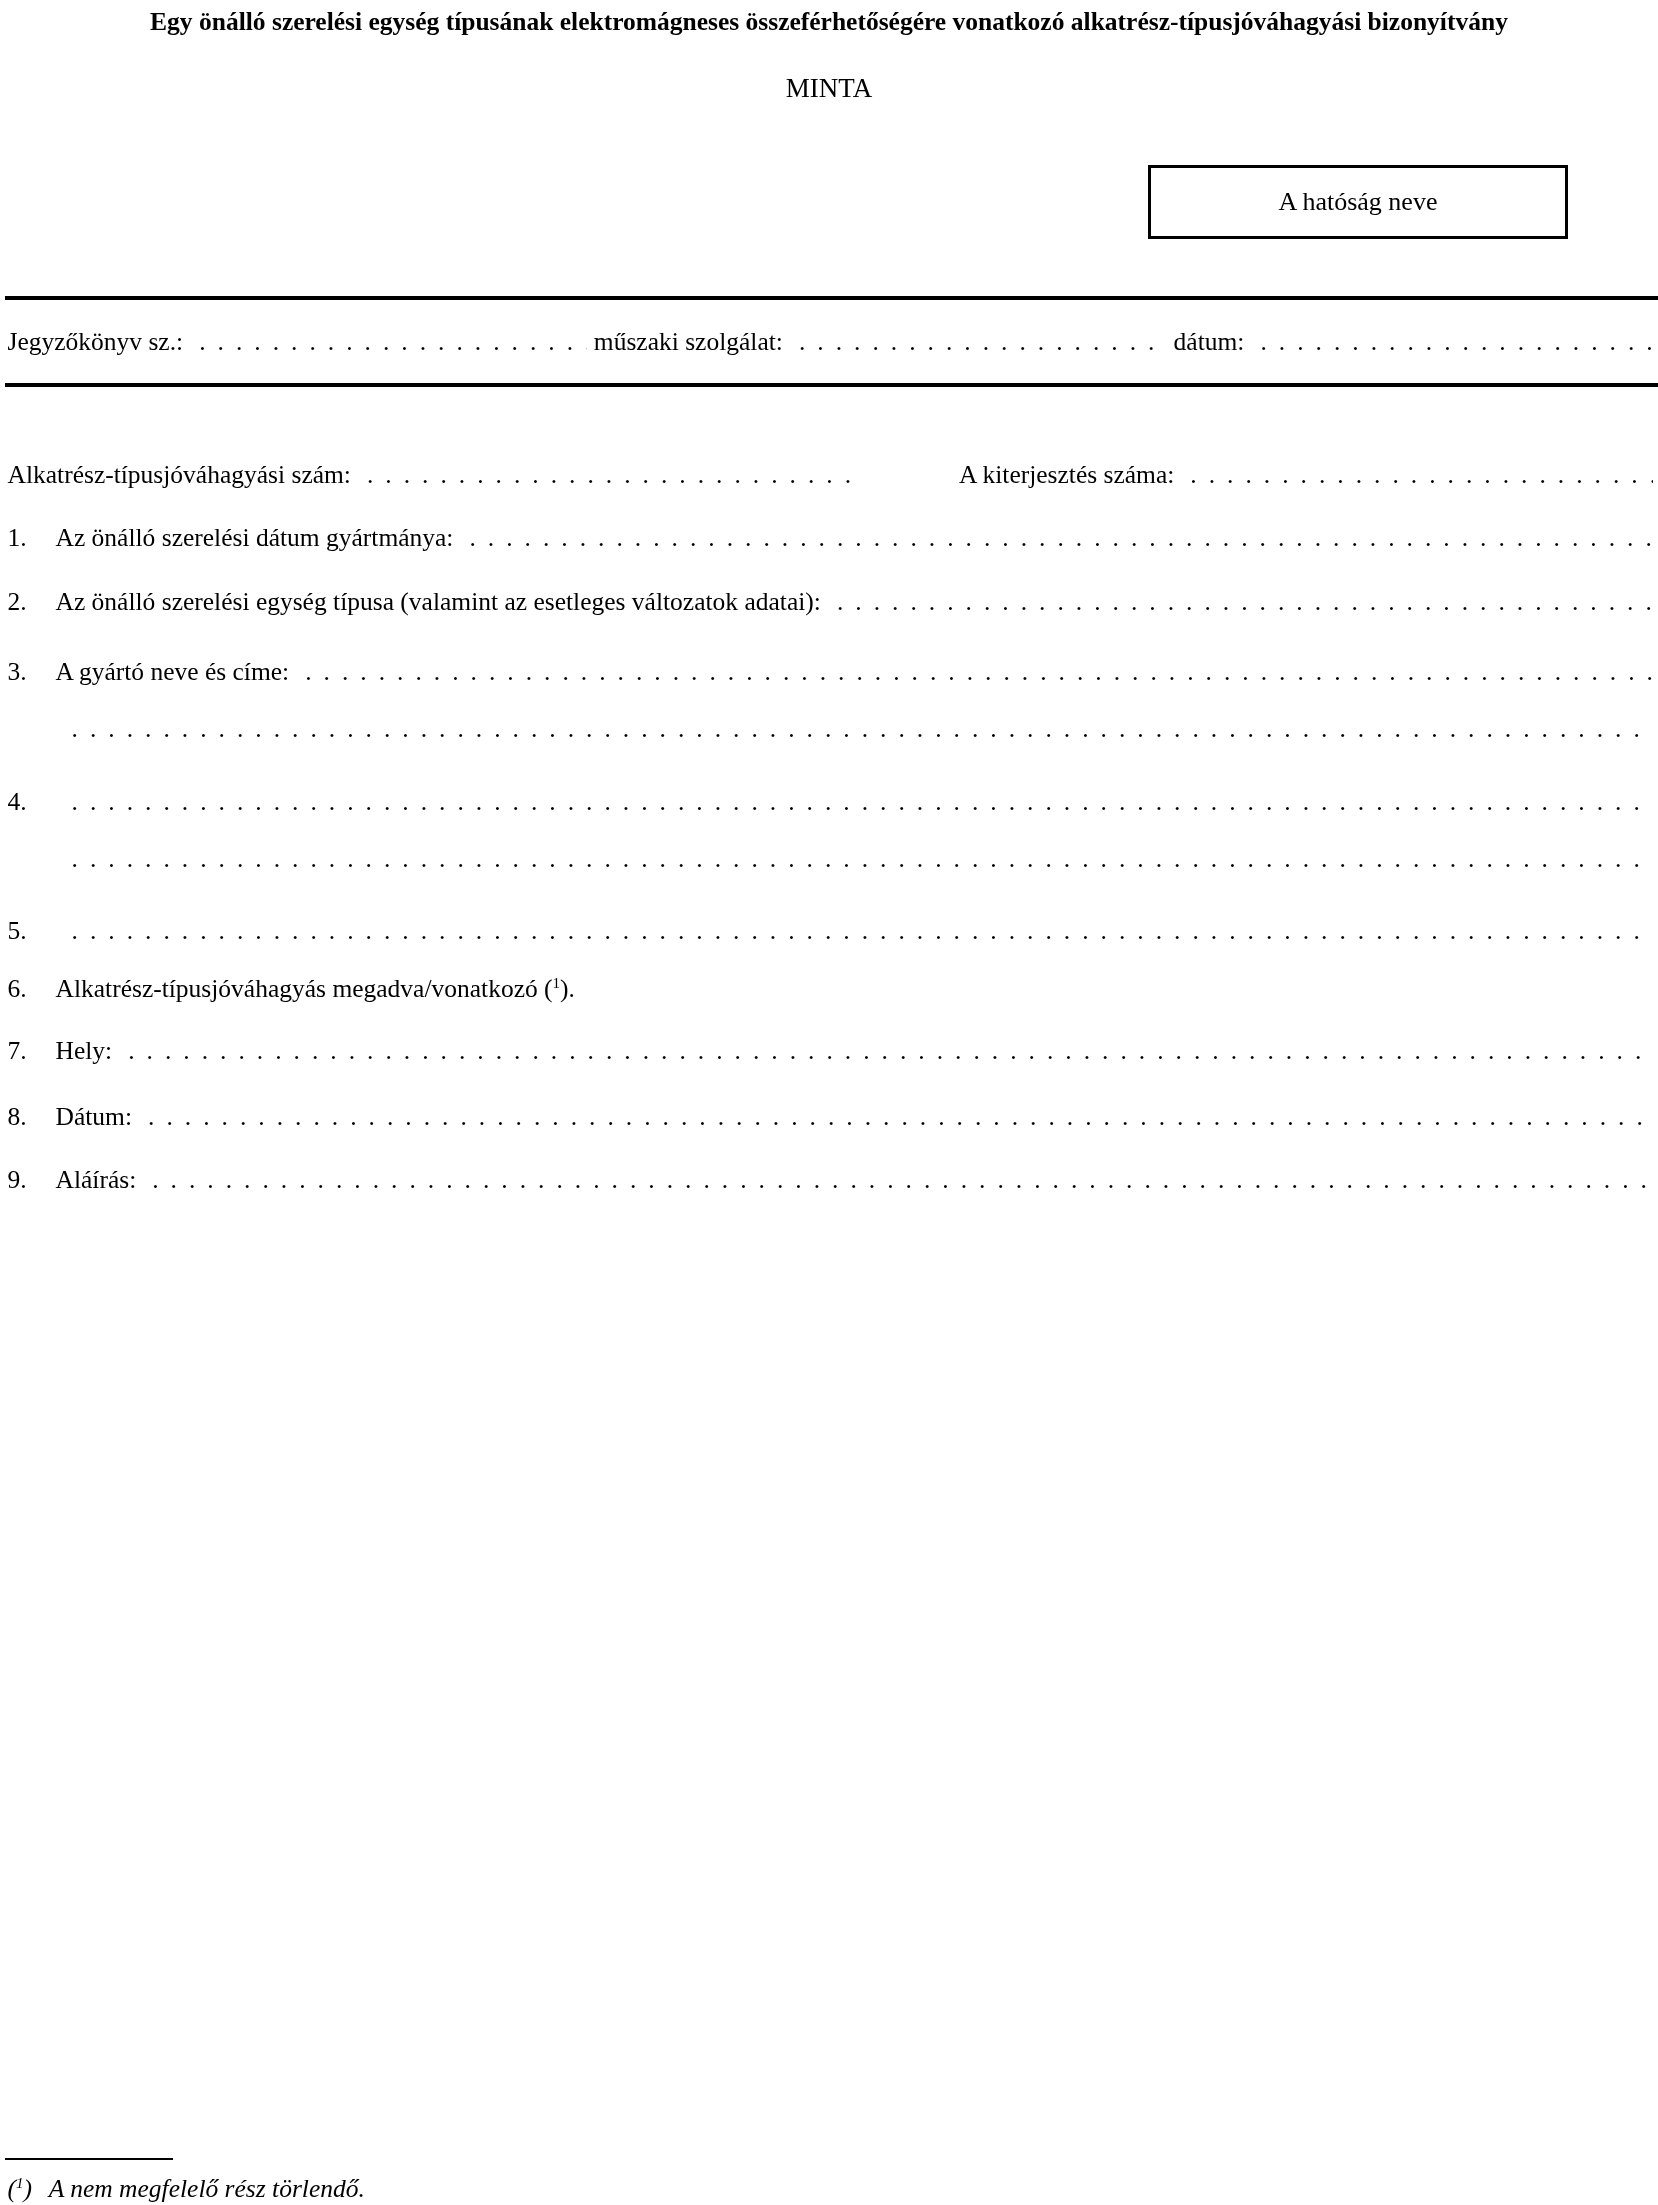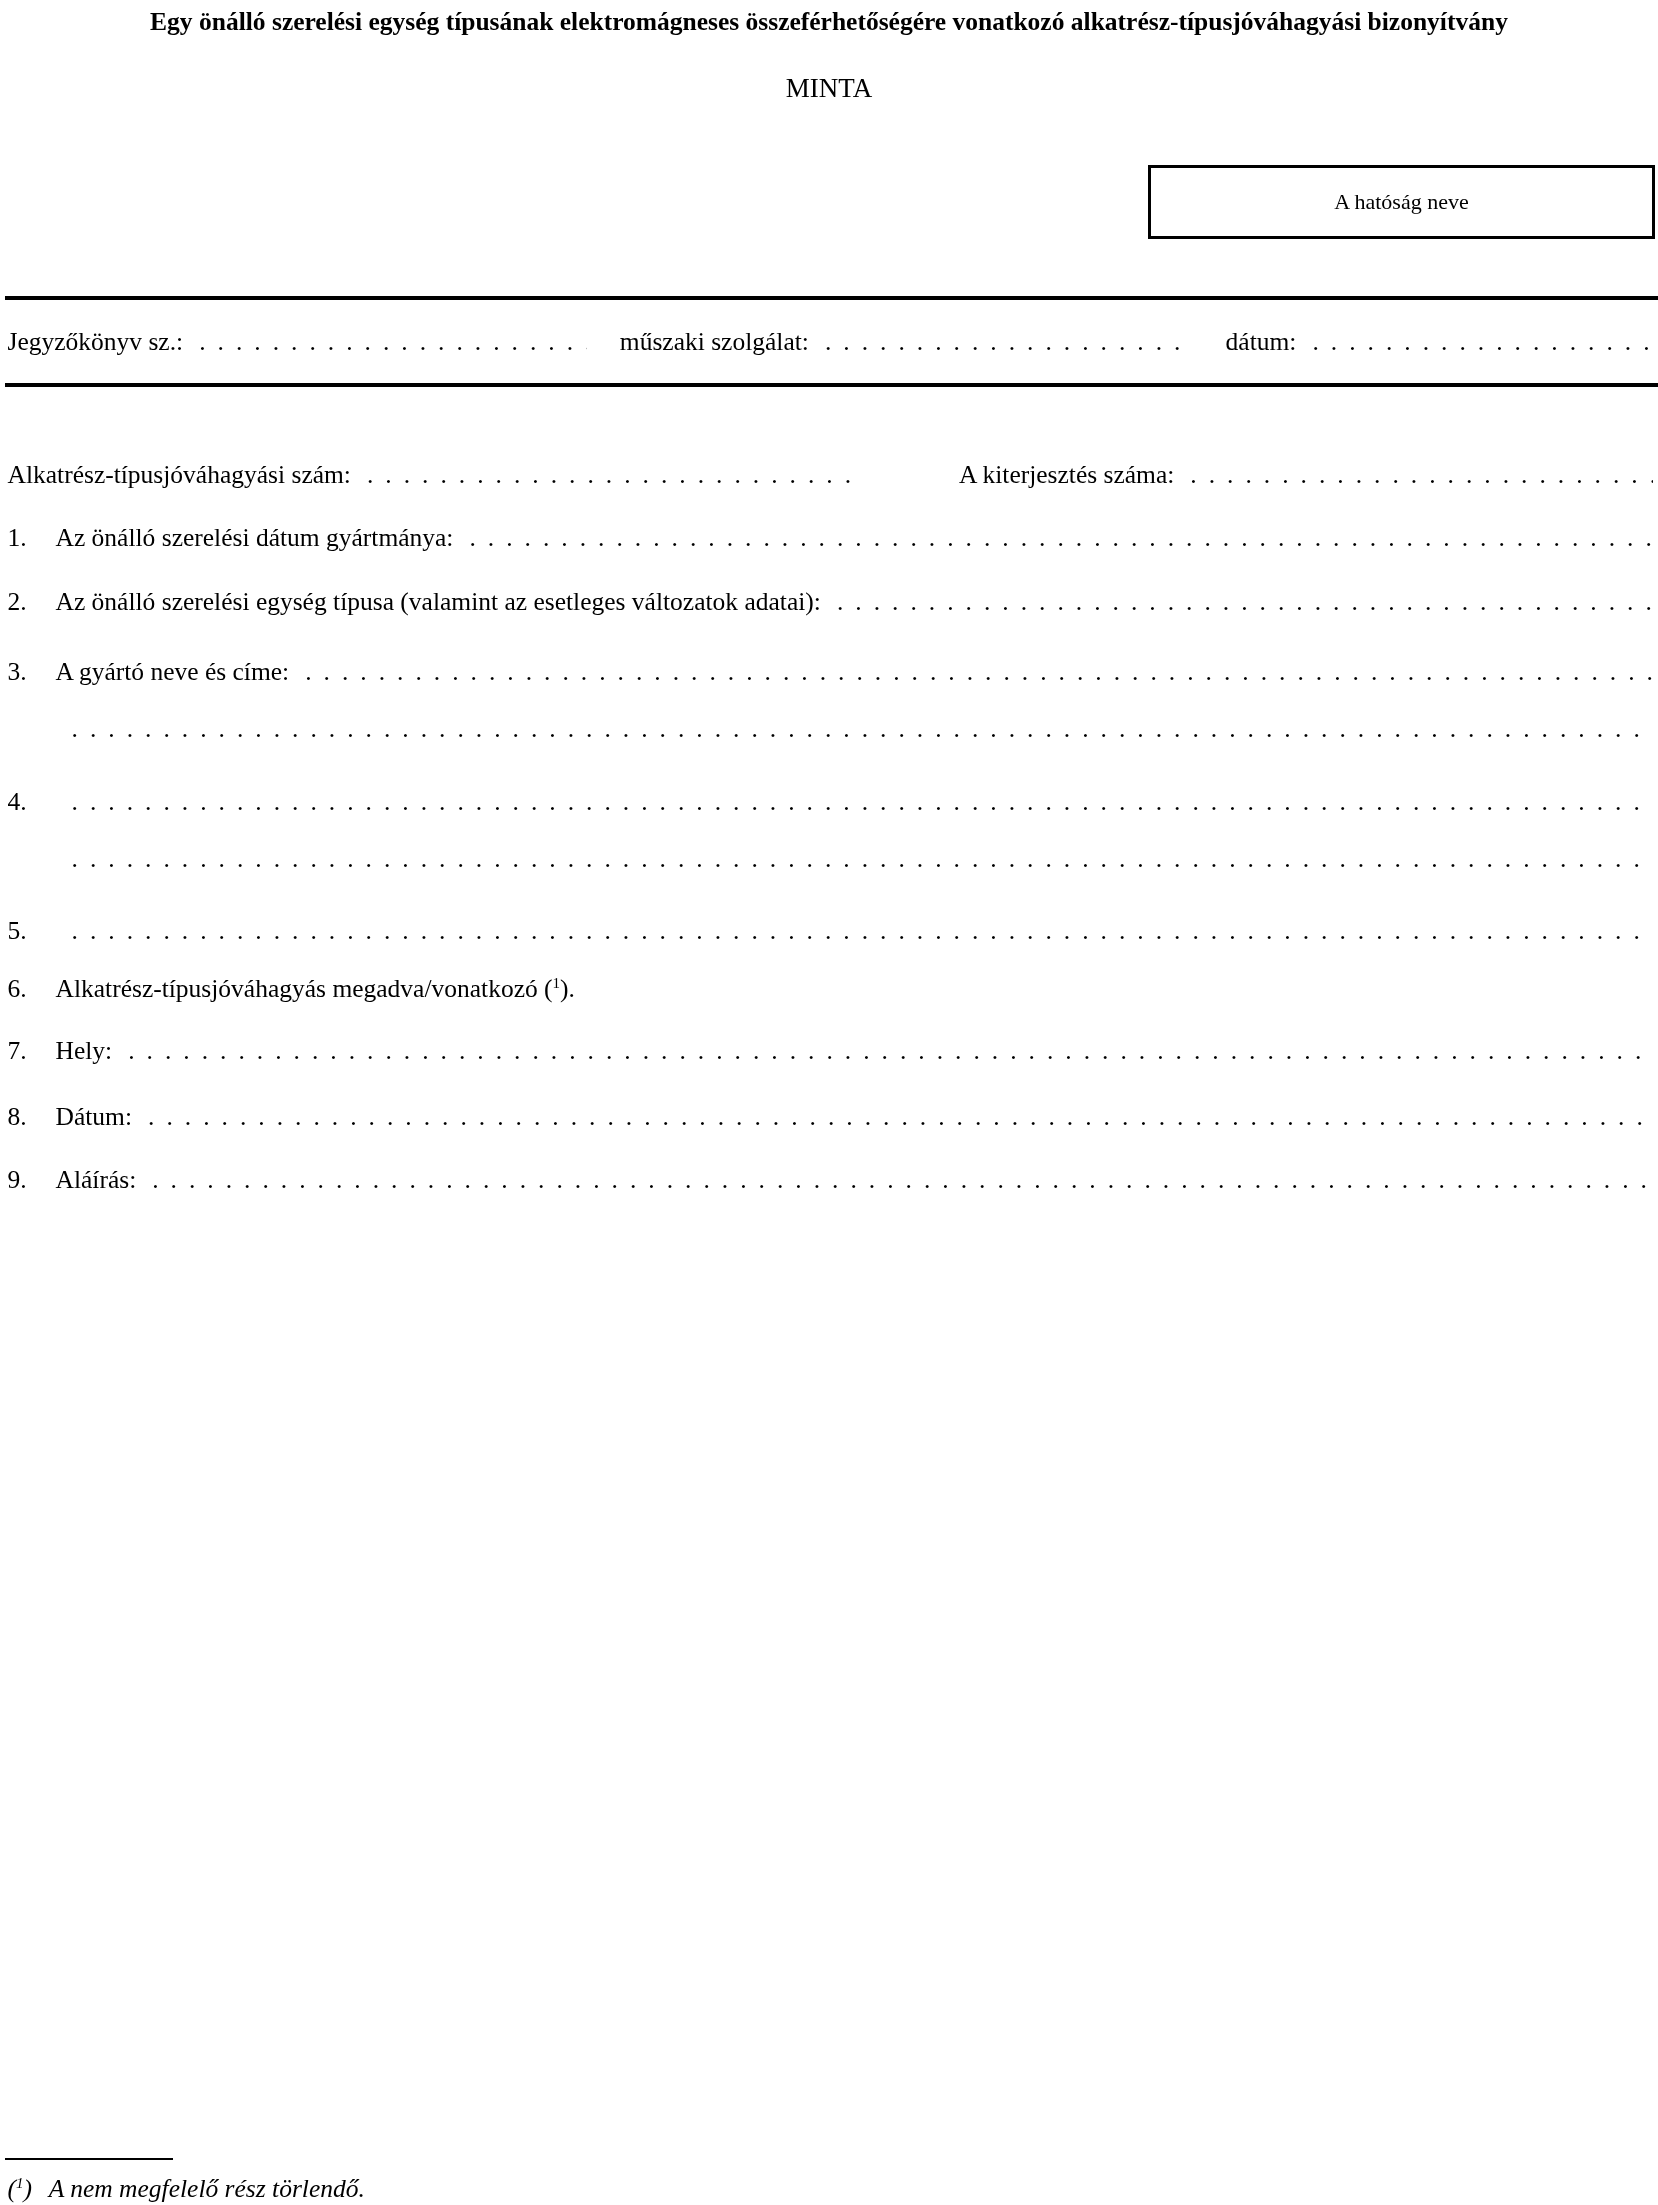--- a/index.html
+++ b/index.html
@@ -22,25 +22,25 @@
   }
   .subtitle {
     position: absolute; top: 72px; left: 0; right: 0;
     text-align: center;
     font-size: 27px; line-height: 32px;
   }
 
   .authority-box {
     position: absolute;
     left: 1148px; top: 165px;
-    width: 507px; height: 74px;
+    width: 420px; height: 74px;
     box-sizing: border-box;
     border: 3.5px solid #000000;
     display: flex; align-items: center; justify-content: center;
-    font-size: 22px;
+    font-size: 26px;
   }
 
   .hrule {
     position: absolute; left: 4.6px; right: 0;
     height: 4px; background: #000000;
   }
   .hrule.r1 { top: 296px; }
   .hrule.r2 { top: 383px; }
 
   .row {
@@ -52,21 +52,21 @@
   .num   { flex: 0 0 48px; white-space: nowrap; }
   .leader {
     flex: 1 1 0;
     overflow: hidden;
     white-space: nowrap;
     letter-spacing: 12px;
     padding-left: 16px;
     min-width: 0;
   }
   .hgroup { display: flex; align-items: baseline; min-width: 0; }
-  .gap32 { margin-left: 33px; }
+  .gap32 { margin-left: 7px; }
   .spacer170 { flex: 0 0 99px; }
 
   sup.fnref {
     font-size: 15px;
     vertical-align: super;
     line-height: 0;
   }
 
   .footnote-rule {
     position: absolute; left: 4.6px; top: 2158px;

